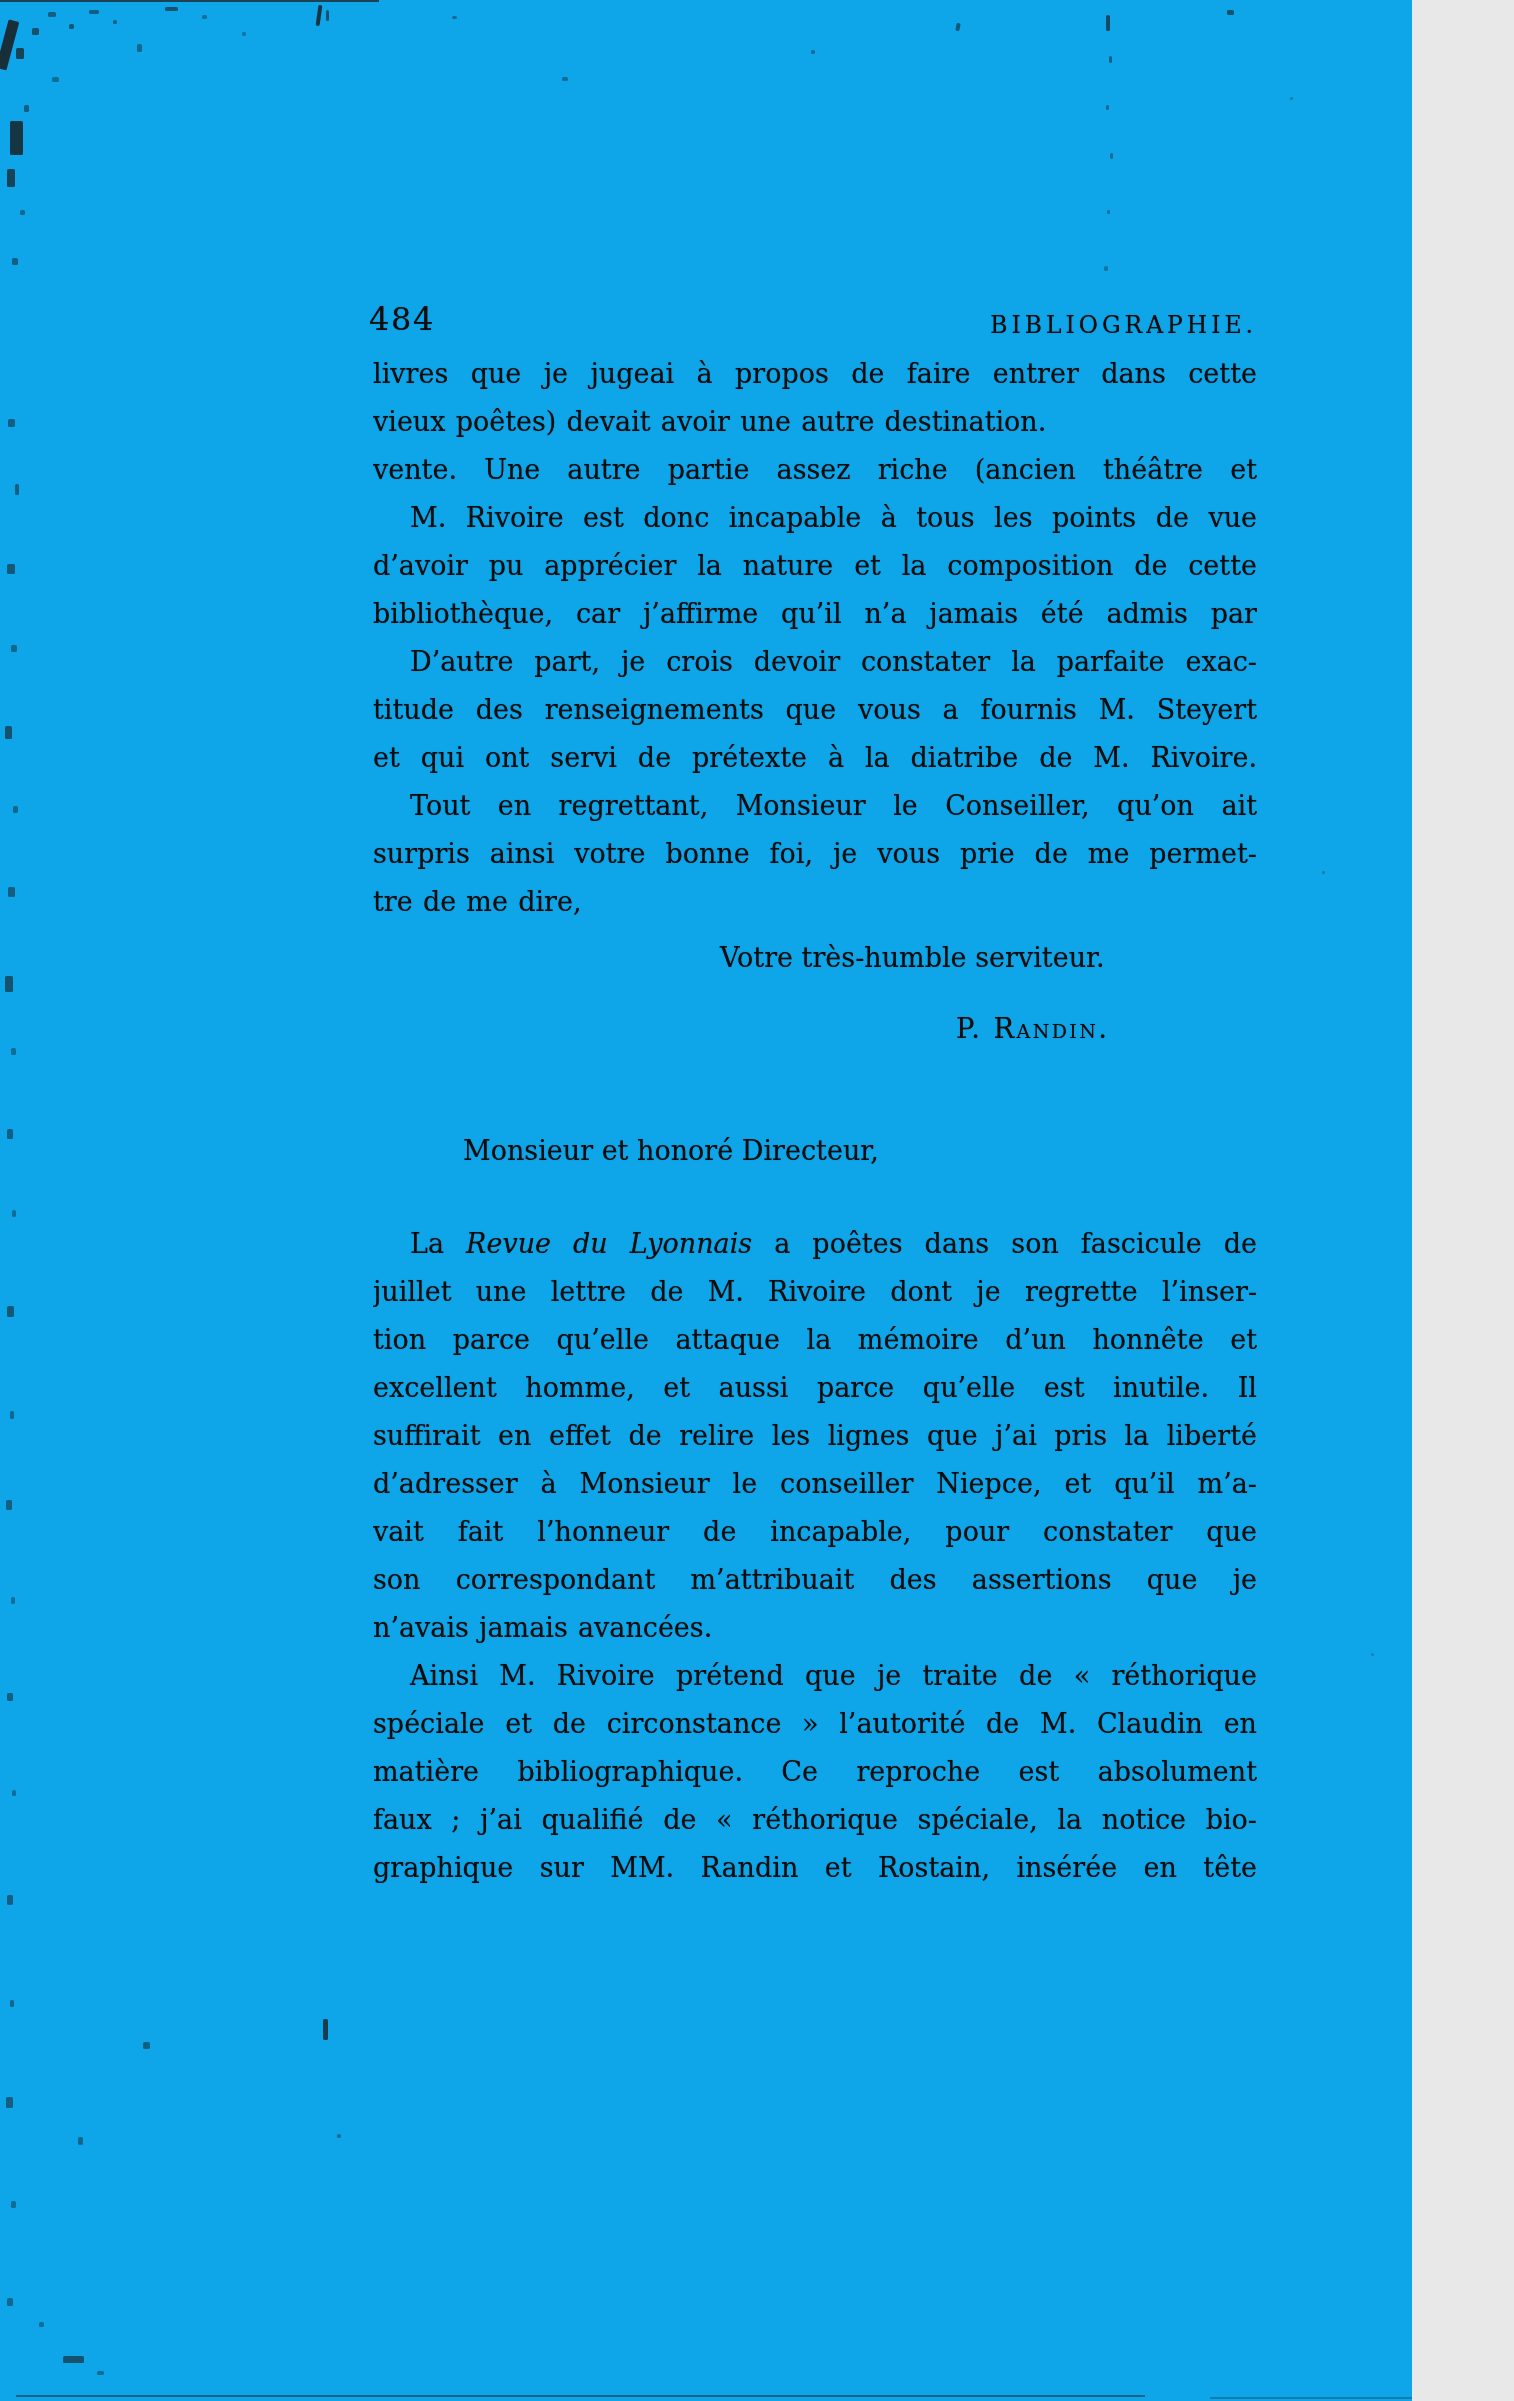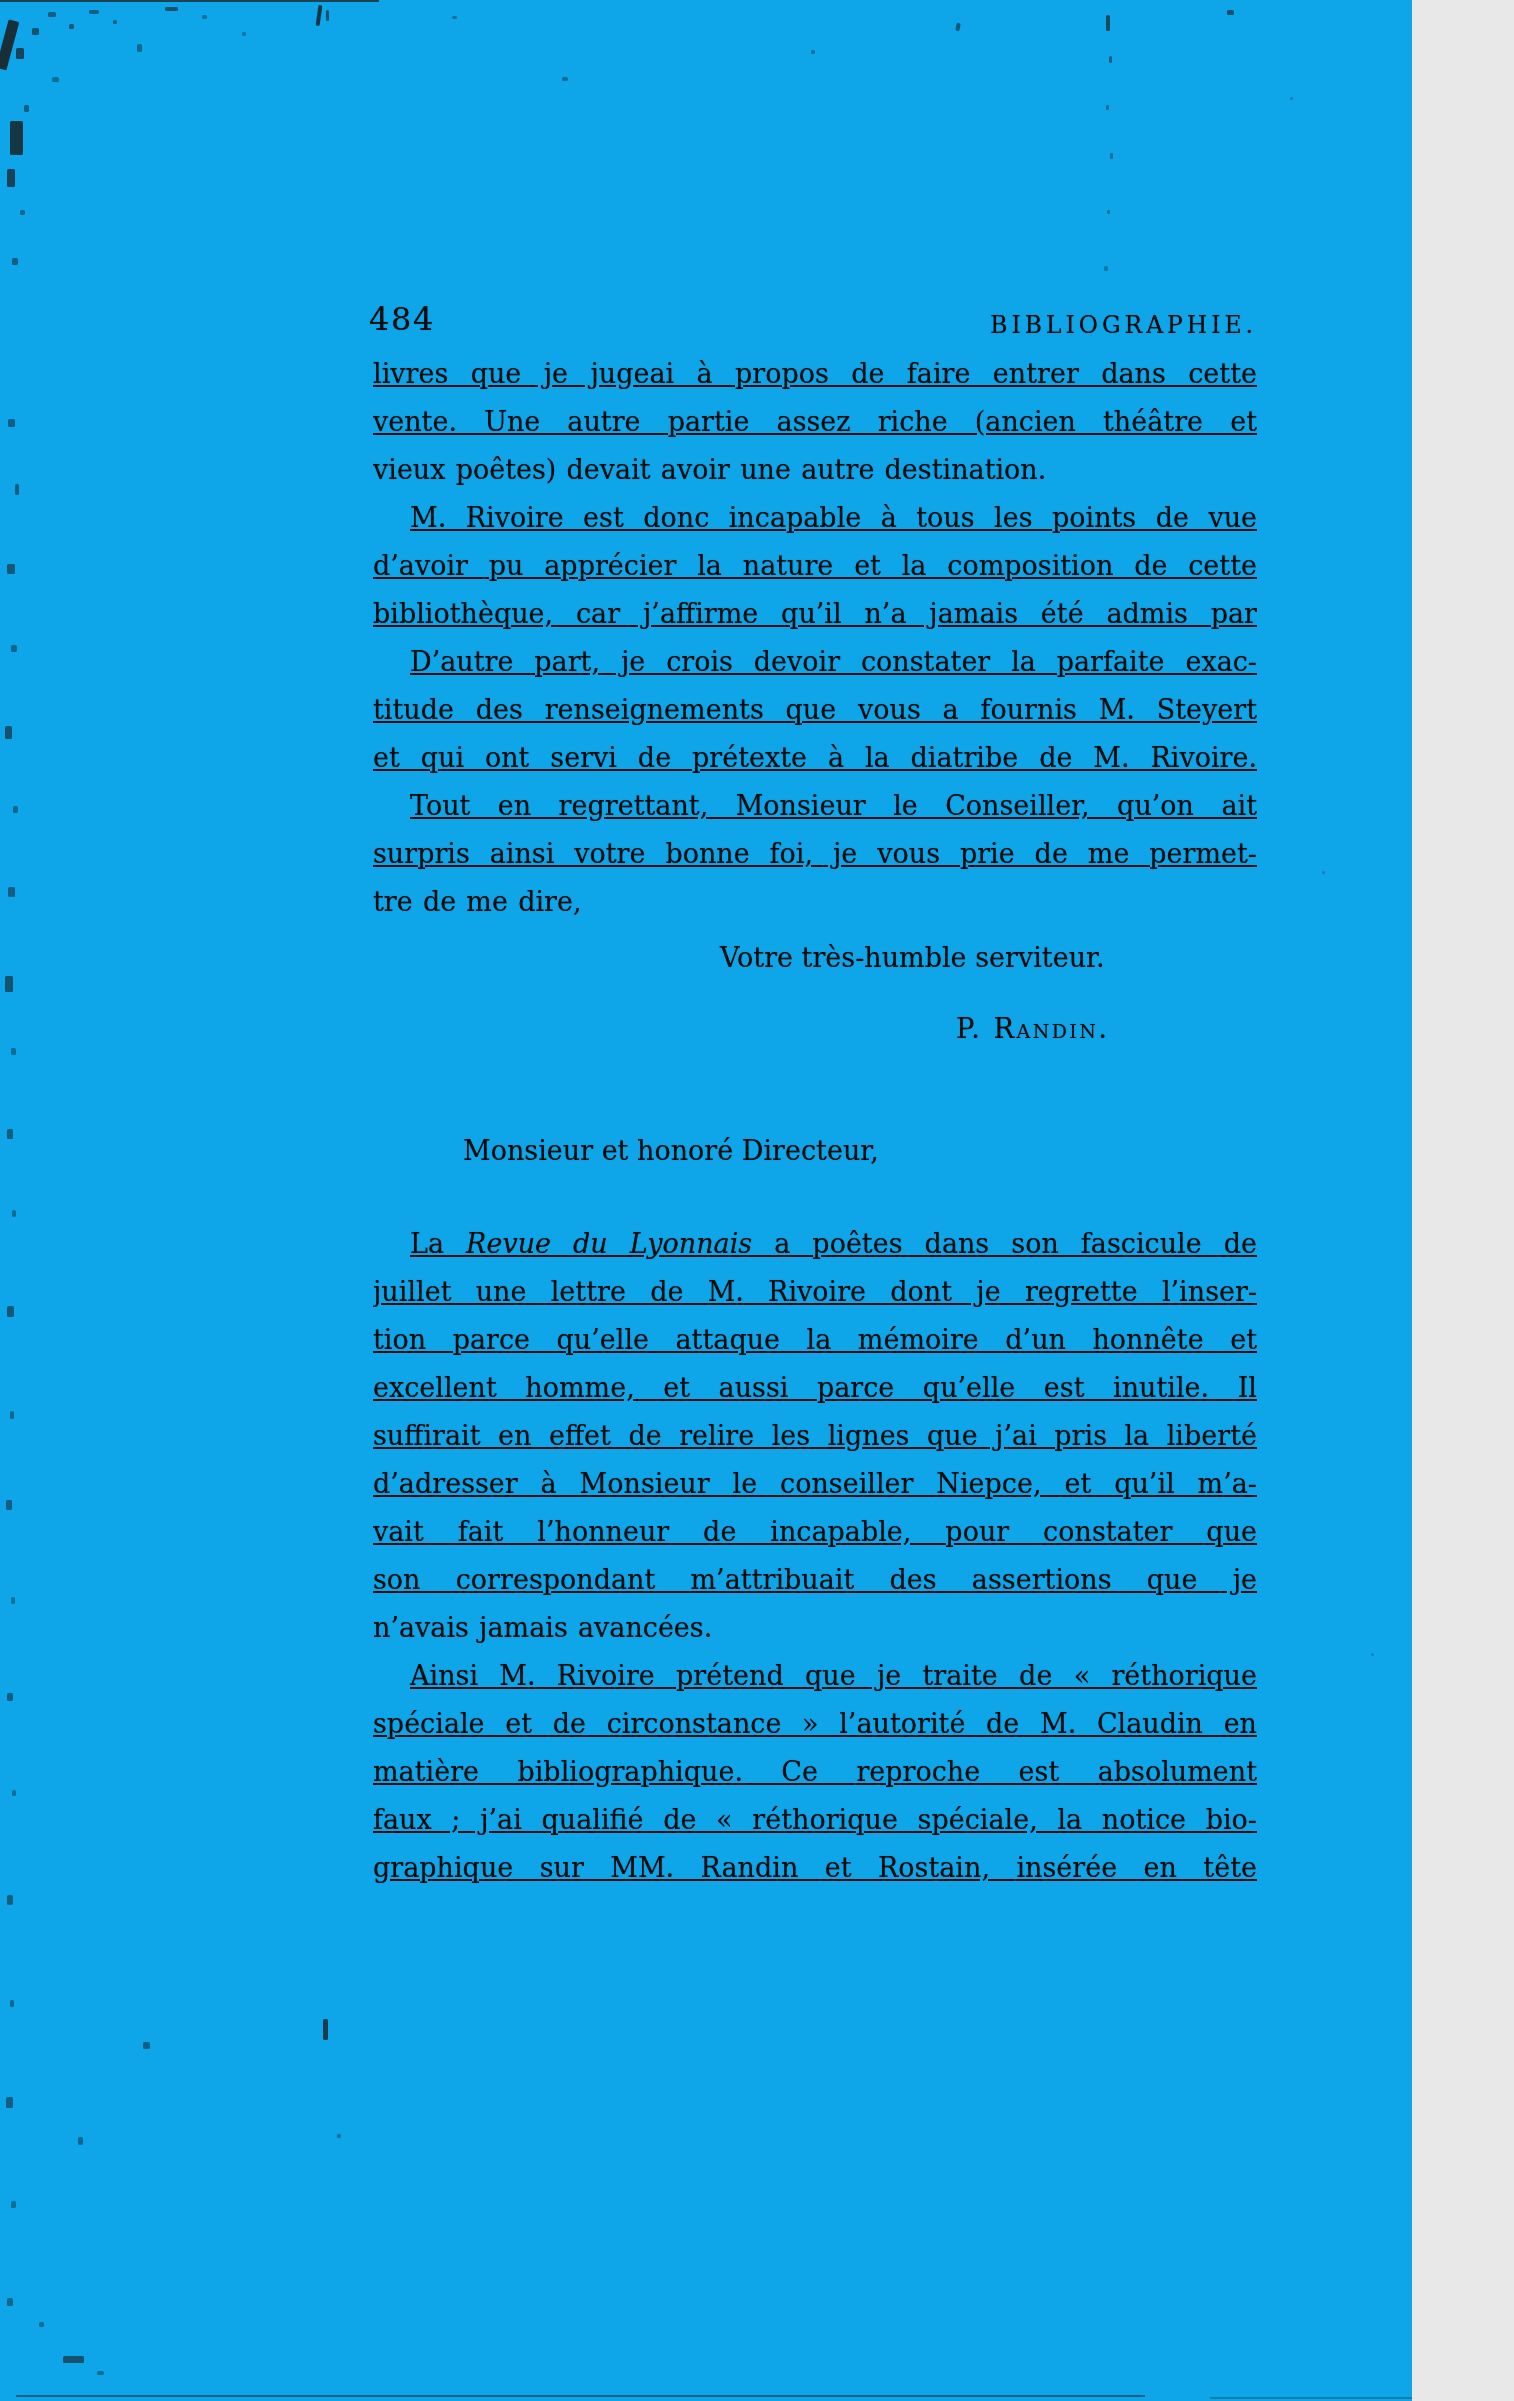--- a/index.html
+++ b/index.html
@@ -29,21 +29,21 @@
     text-shadow: 0 0 0.8px rgba(15,15,15,.55);
   }
   .para { margin: 0; }
   .line {
     height: 48px; line-height: 48px;
     overflow: hidden;
     text-align: left;
     box-sizing: border-box;
     word-spacing: 1.6px;
   }
-  .line.j { text-align: justify; text-align-last: justify; text-decoration: underline; }
+  .line.j { text-align: justify; text-align-last: justify; }
   .line.indent { padding-left: 37px; }
   .line em { font-style: italic; }
   .valediction {
     margin-top: 8px; margin-left: 347px;
     height: 48px; line-height: 48px; font-size: 27px;
   }
   .signature {
     margin-top: 22.6px; margin-left: 583px;
     height: 48px; line-height: 48px; font-size: 27.4px;
     font-variant: small-caps; letter-spacing: 2.4px;
@@ -133,22 +133,22 @@
     </div>
 
   <span class="pagenum">484</span>
   <span class="running-title">BIBLIOGRAPHIE.</span>
 
   <div class="textcol">
 
     <div>
         <div class="para">
           <div class="line j">livres que je jugeai à propos de faire entrer dans cette</div>
+          <div class="line">vieux poêtes) devait avoir une autre destination.</div>
           <div class="line j">vente. Une autre partie assez riche (ancien théâtre et</div>
-          <div class="line">vieux poêtes) devait avoir une autre destination.</div>
         </div>
         <div class="para">
           <div class="line j indent">M. Rivoire est donc incapable à tous les points de vue</div>
           <div class="line j">d’avoir pu apprécier la nature et la composition de cette</div>
           <div class="line j">bibliothèque, car j’affirme qu’il n’a jamais été admis par</div>
         </div>
         <div class="para">
           <div class="line j indent">D’autre part, je crois devoir constater la parfaite exac-</div>
           <div class="line j">titude des renseignements que vous a fournis M. Steyert</div>
           <div class="line j">et qui ont servi de prétexte à la diatribe de M. Rivoire.</div>

